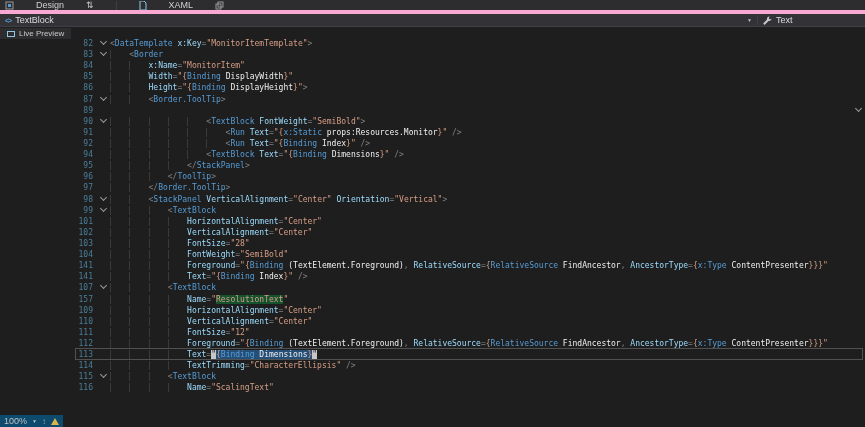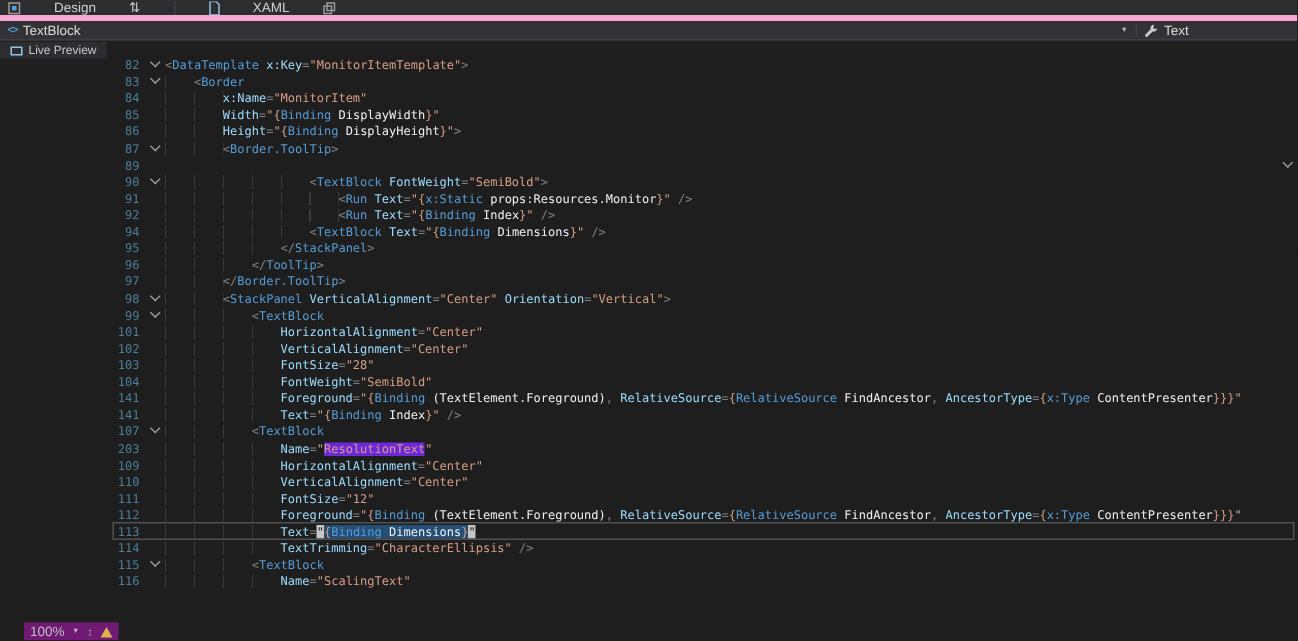--- a/index.html
+++ b/index.html
@@ -46,27 +46,27 @@
         border:1px solid #515151;pointer-events:none;}
 
   
   .pu{color:#808080}
   .tg{color:#569cd6}
   .at{color:#9cdcfe}
   .st{color:#d69d85}
   .kw{color:#569cd6}
   .pv{color:#efefef;font-weight:normal}
   .pl{color:#dcdcdc}
-  .hl-ref{background:#6d28d9;}
+  .hl-ref{background:#14532d;}
   .sel{background:#264f78;}
   .qh{background:#c6c6c6;color:#1e1e1e;}
 
   
-  .zoombar{position:absolute;left:16px;bottom:0;height:12px;display:flex;align-items:center;
-        gap:5px;padding:0 4px;background:#701a75;color:#c0c0c0;font-size:9px;z-index:5;}
+  .zoombar{position:absolute;left:0;bottom:0;height:12px;display:flex;align-items:center;
+        gap:5px;padding:0 4px;background:#0c4a6e;color:#c0c0c0;font-size:9px;z-index:5;}
   .warn-tri{width:0;height:0;border-left:4px solid transparent;border-right:4px solid transparent;
         border-bottom:7px solid #d9b44a;position:relative;}
   .updown{color:#9a9a9a;font-size:8px;}
 </style>
 </head>
 <body>
 
 <div class="app">
 
   <div class="bar1">
@@ -226,21 +226,21 @@
           <span class="ln">141</span>
           <span class="fold"></span>
           <span class="code"><span class="ind">                </span><span class="at">Text</span><span class="pu">=</span><span class="st">"{</span><span class="kw">Binding</span><span class="pl"> </span><span class="pv">Index</span><span class="st">}"</span><span class="pl"> </span><span class="pu">/&gt;</span></span>
         </div>
         <div class="line">
           <span class="ln">107</span>
           <span class="fold"><i></i></span>
           <span class="code"><span class="ind">            </span><span class="pu">&lt;</span><span class="tg">TextBlock</span></span>
         </div>
         <div class="line">
-          <span class="ln">203</span>
+          <span class="ln">157</span>
           <span class="fold"></span>
           <span class="code"><span class="ind">                </span><span class="at">Name</span><span class="pu">=</span><span class="st">"</span><span class="st hl-ref">ResolutionText</span><span class="st">"</span></span>
         </div>
         <div class="line">
           <span class="ln">109</span>
           <span class="fold"></span>
           <span class="code"><span class="ind">                </span><span class="at">HorizontalAlignment</span><span class="pu">=</span><span class="st">"Center"</span></span>
         </div>
         <div class="line">
           <span class="ln">110</span>

